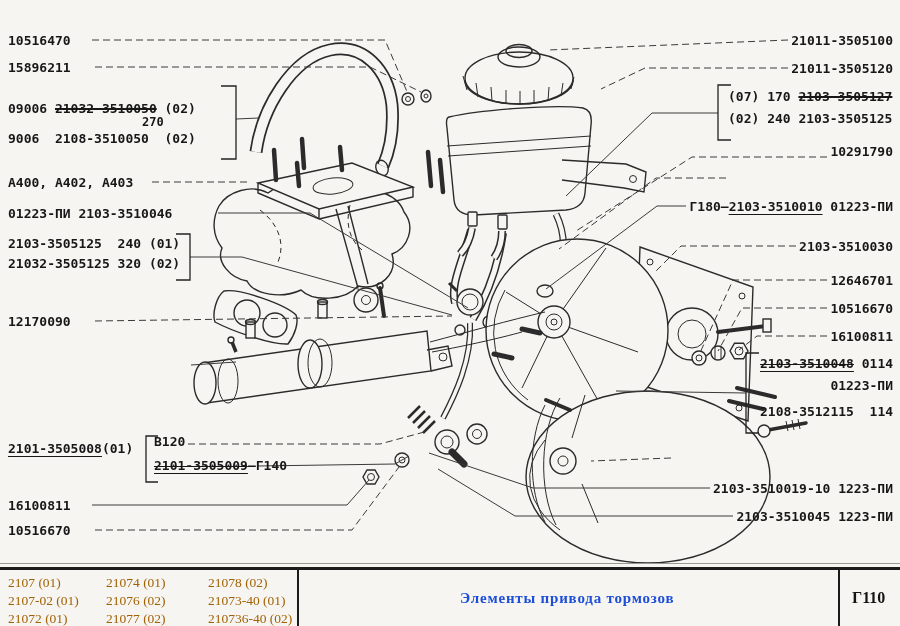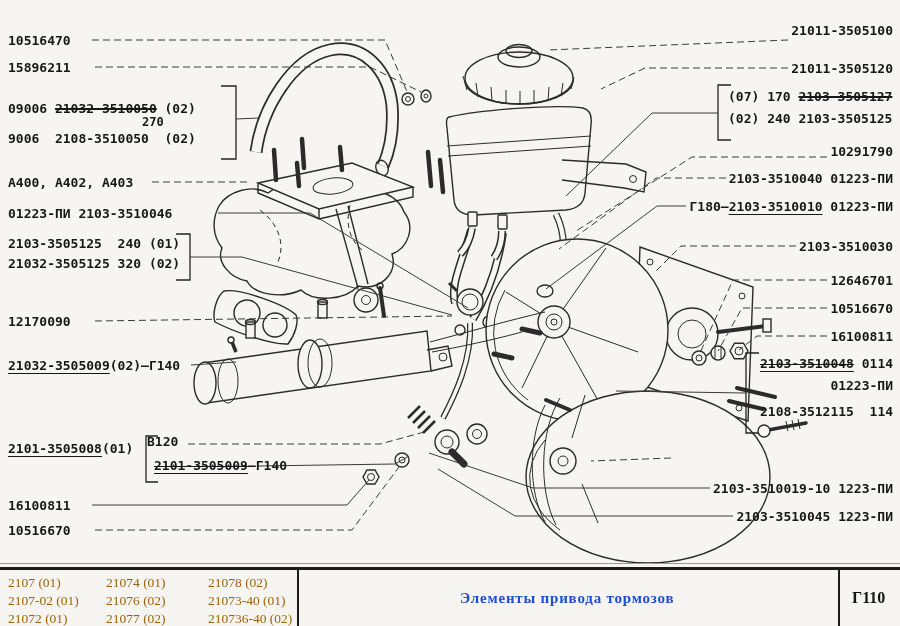--- a/index.html
+++ b/index.html
@@ -228,37 +228,35 @@
   <div class="lbl" style="left:8px;top:131px">9006  2108-3510050  (02)</div>
 
   <div class="lbl" style="left:8px;top:175px">A400, A402, A403</div>
   <div class="lbl" style="left:8px;top:206px">01223-ПИ 2103-3510046</div>
 
   <div class="lbl" style="left:8px;top:236px">2103-3505125  240 (01)</div>
   <div class="lbl" style="left:8px;top:256px">21032-3505125 320 (02)</div>
 
   <div class="lbl" style="left:8px;top:314px">12170090</div>
 
-  <div class="lbl" style="left:8px;top:358px"><span class="u">21032-3505009</span><span>(02)—Г140</span></div>
 
   <div class="lbl" style="left:8px;top:441px"><span class="u">2101-3505008</span><span>(01)</span></div>
-  <div class="lbl" style="left:147px;top:434px">В120</div>
+  <div class="lbl" style="left:154px;top:434px">В120</div>
   <div class="lbl" style="left:154px;top:458px"><span class="us">2101-3505009</span><span>—Г140</span></div>
 
   <div class="lbl" style="left:8px;top:498px">16100811</div>
   <div class="lbl" style="left:8px;top:523px">10516670</div>
 
-  <div class="lbl right" style="right:7px;top:23px">21011-3505100</div>
+  <div class="lbl right" style="right:7px;top:33px">21011-3505100</div>
   <div class="lbl right" style="right:7px;top:61px">21011-3505120</div>
 
   <div class="lbl" style="left:728px;top:89px"><span>(07) 170 </span><span class="s">2103-3505127</span></div>
   <div class="lbl" style="left:728px;top:111px">(02) 240 2103-3505125</div>
 
   <div class="lbl right" style="right:7px;top:144px">10291790</div>
-  <div class="lbl right" style="right:7px;top:171px">2103-3510040 01223-ПИ</div>
   <div class="lbl right" style="right:7px;top:199px"><span>Г180—</span><span class="u">2103-3510010</span><span> 01223-ПИ</span></div>
   <div class="lbl right" style="right:7px;top:239px">2103-3510030</div>
   <div class="lbl right" style="right:7px;top:273px">12646701</div>
   <div class="lbl right" style="right:7px;top:301px">10516670</div>
   <div class="lbl right" style="right:7px;top:329px">16100811</div>
 
   <div class="lbl" style="left:760px;top:356px"><span class="us">2103-3510048</span><span> 0114</span></div>
   <div class="lbl right" style="right:7px;top:378px">01223-ПИ</div>
   <div class="lbl" style="left:760px;top:404px">2108-3512115  114</div>
 

